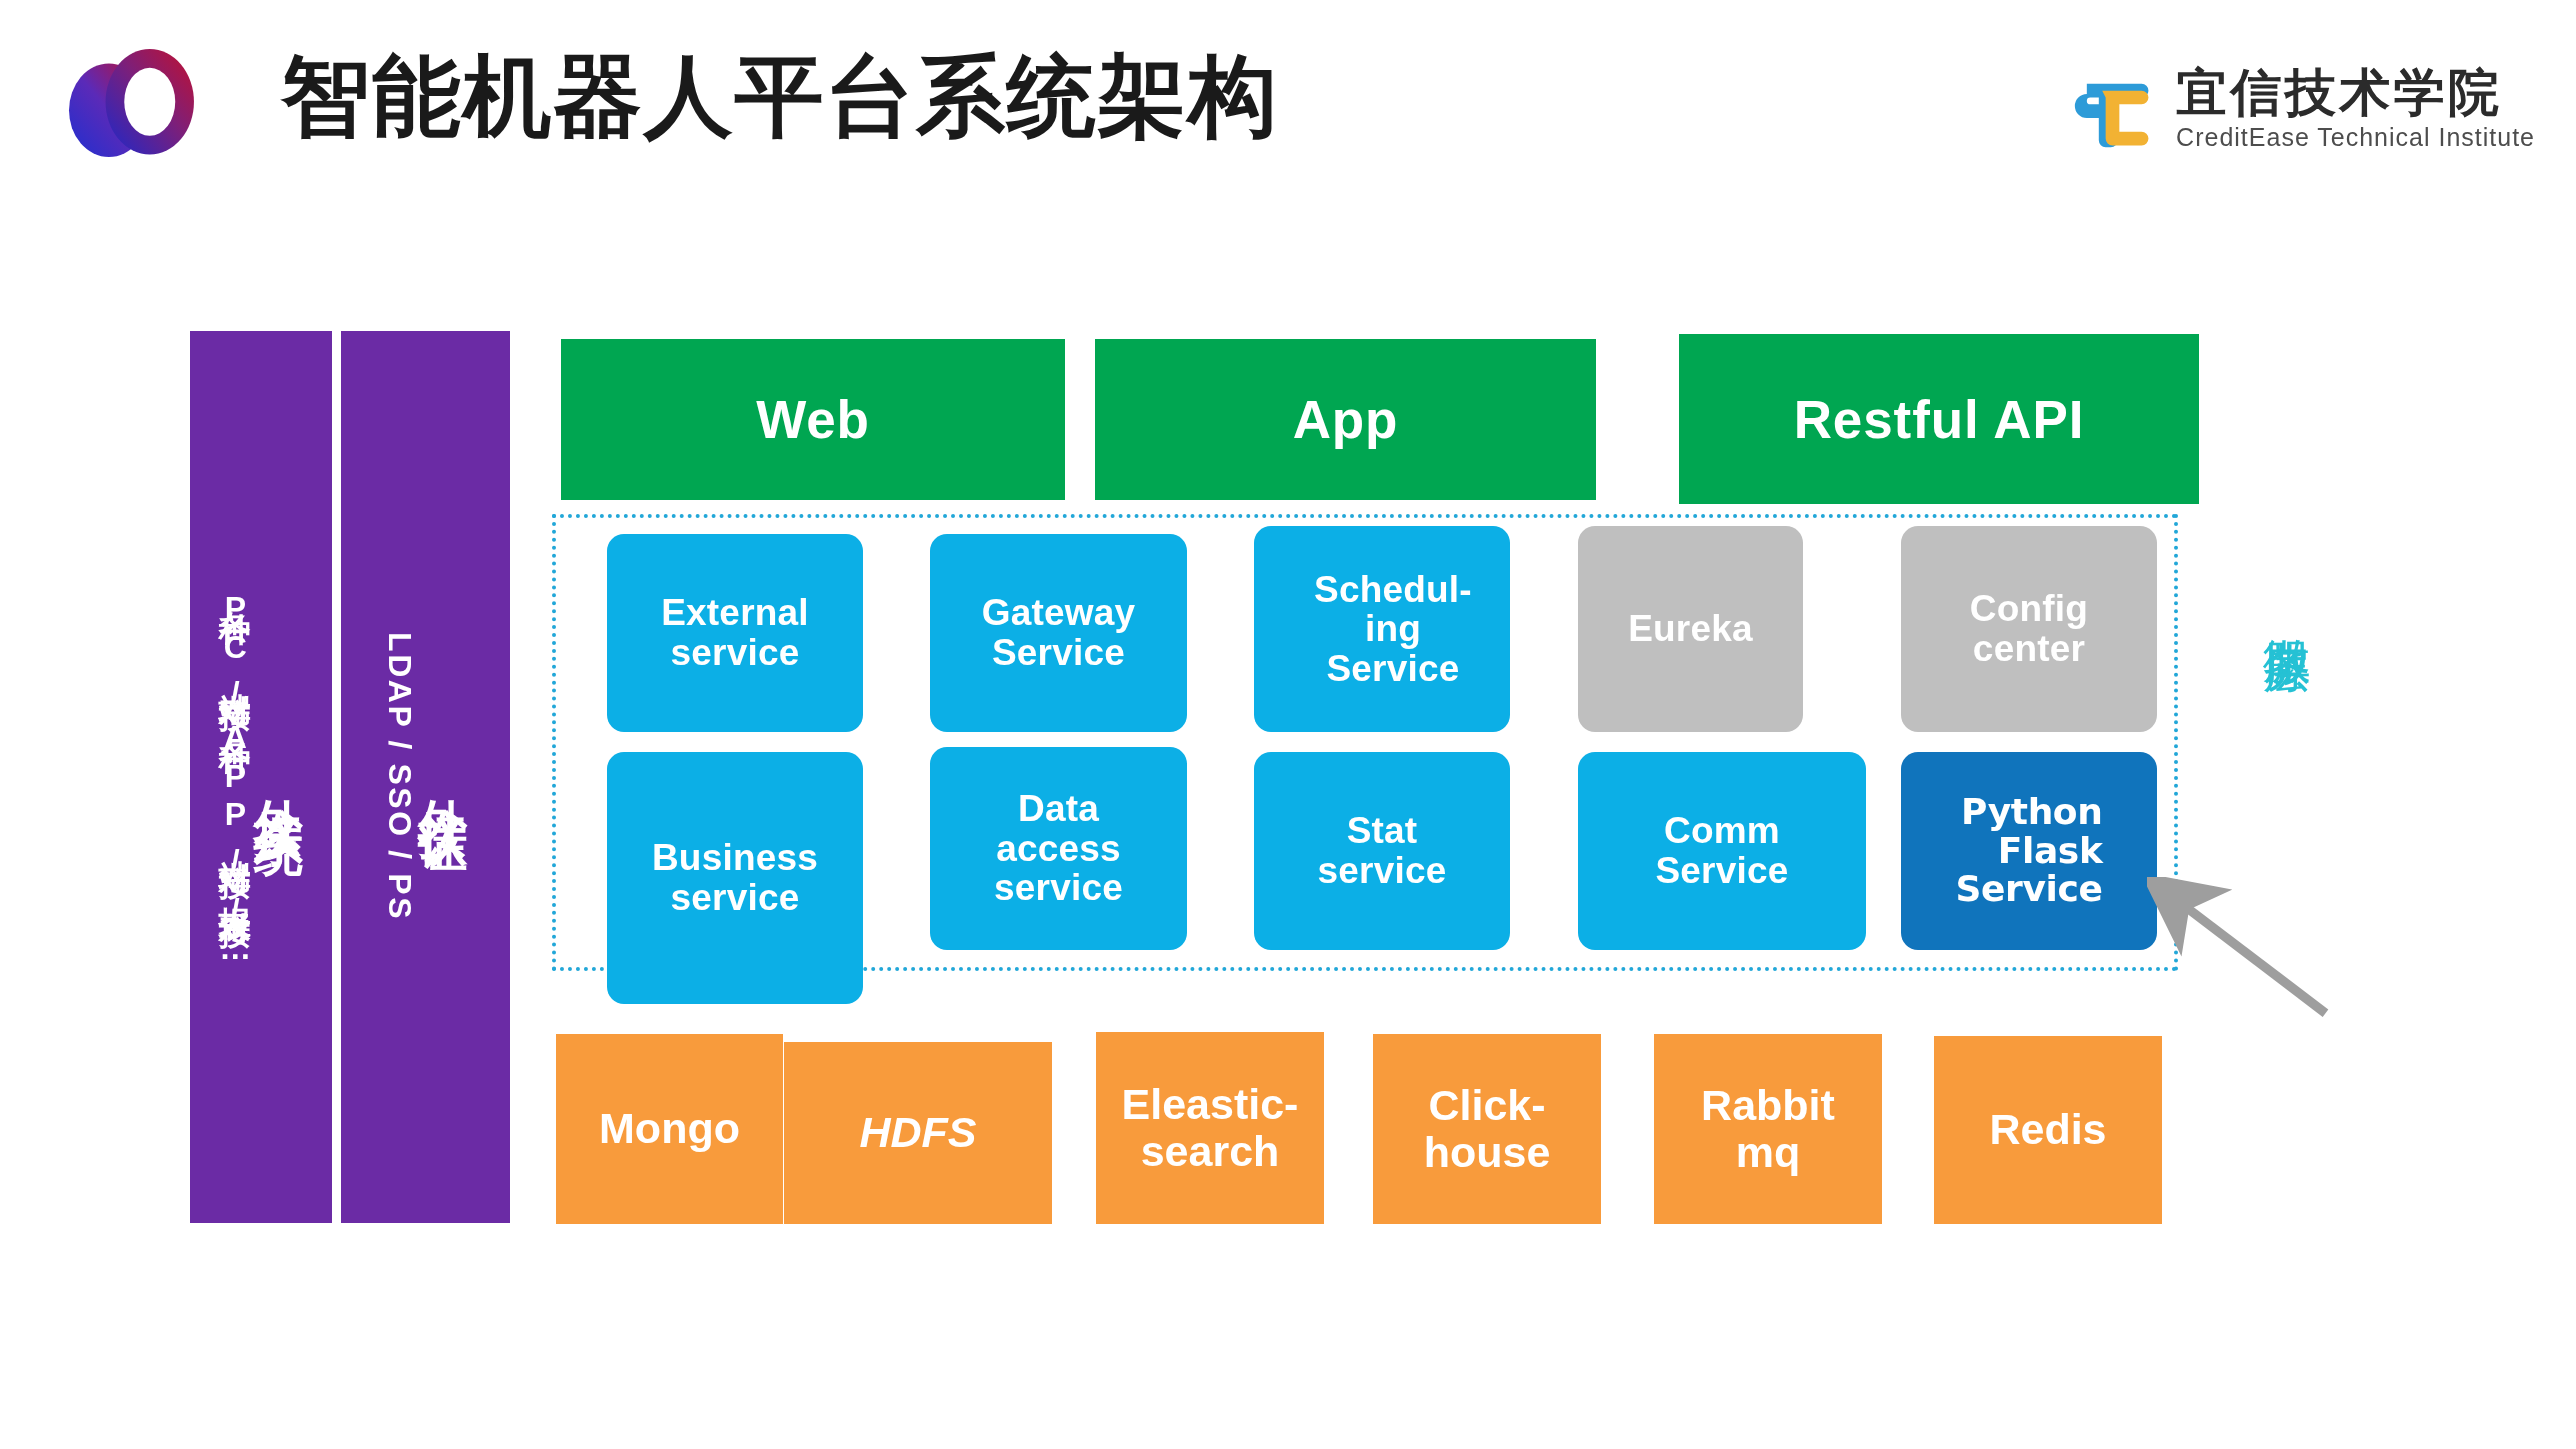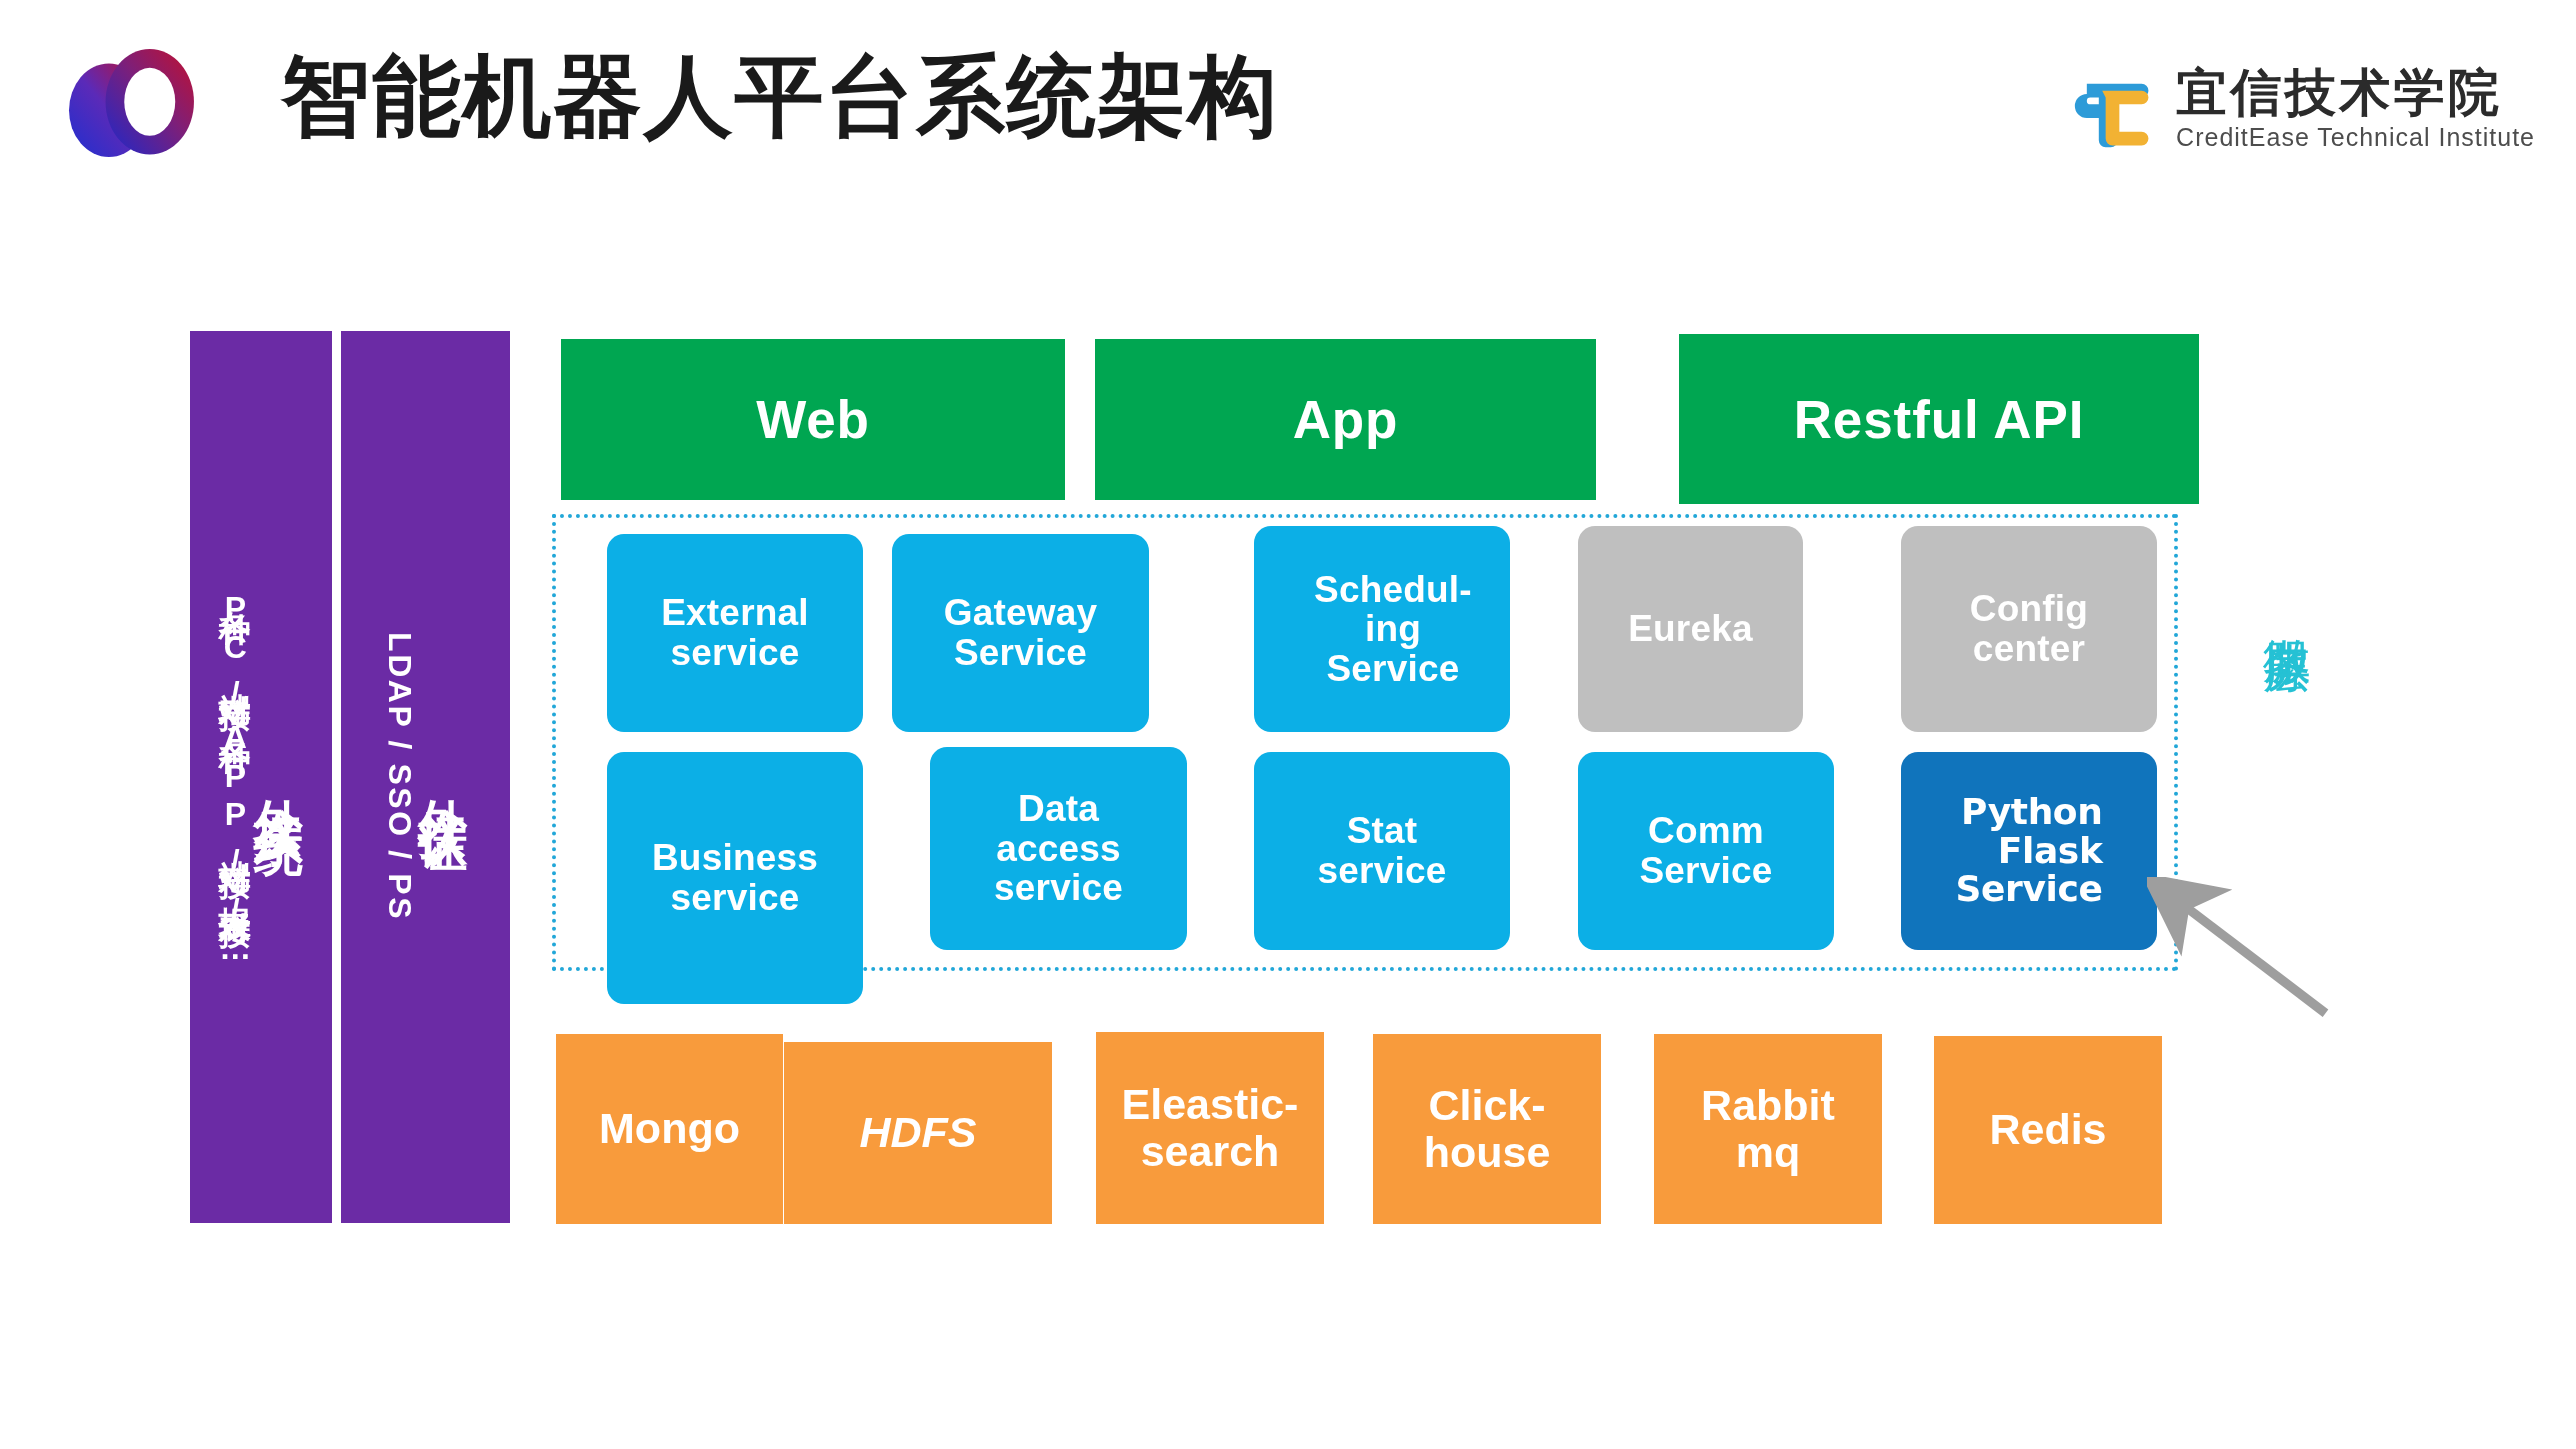--- a/index.html
+++ b/index.html
@@ -72,29 +72,29 @@
     display:flex; align-items:center; justify-content:center; text-align:center;
     font-weight:700; font-size:37px; line-height:1.07; letter-spacing:0.2px;
     padding:3.4px 5.1px;
   }
   .svc.blue { background:#0CAFE6; }
   .svc.gray { background:#BFBFBF; }
   .svc.navy { background:#1074BC; font-family:"DejaVu Sans", sans-serif; font-size:36px; letter-spacing:-0.4px;text-align:right; }
 
   
   #svc-external  { left:607px;  top:534px; width:256px; height:198px; }
-  #svc-gateway   { left:892px; top:534px; width:257px; height:198px; }
+  #svc-gateway   { left:930px; top:534px; width:257px; height:198px; }
   #svc-sched     { left:1254px; top:526px; width:256px; height:206px;padding-left:27px; }
   #svc-eureka    { left:1578px; top:526px; width:225px; height:206px; }
   #svc-config    { left:1901px; top:526px; width:256px; height:206px; }
   
   #svc-business  { left:607px;  top:752px; width:256px; height:252px; }
   #svc-dataacc   { left:930px; top:747px; width:257px; height:203px; }
   #svc-stat      { left:1254px; top:752px; width:256px; height:198px; }
-  #svc-comm      { left:1578px; top:752px; width:256px; height:198px; }
+  #svc-comm      { left:1578px; top:752px; width:288px; height:198px; }
   #svc-flask     { left:1901px; top:752px; width:256px; height:198px; }
 
   
   .orange-box {
     position:absolute; background:#F89B3C; color:#ffffff;
     display:flex; align-items:center; justify-content:center; text-align:center;
     font-size:43px; font-weight:700; line-height:1.1;
   }
   #db-mongo   { left:556px;  top:1034px; width:227px; height:190px; }
   #db-hdfs    { left:784px;  top:1042px; width:268px; height:182px;font-style:italic; }

